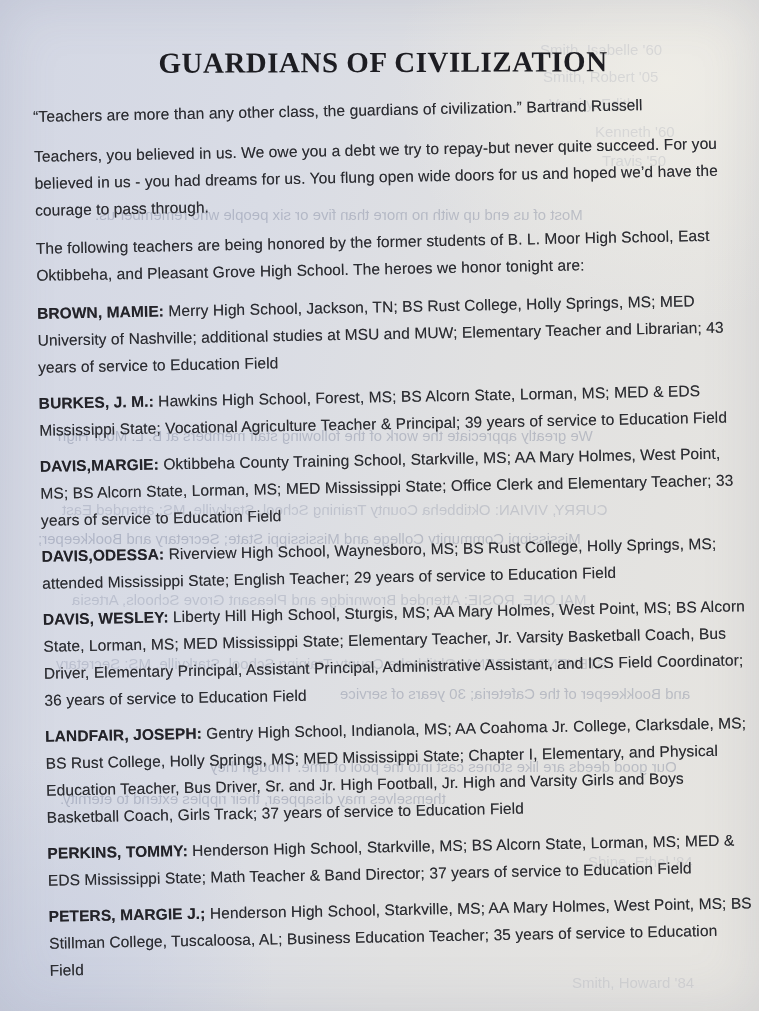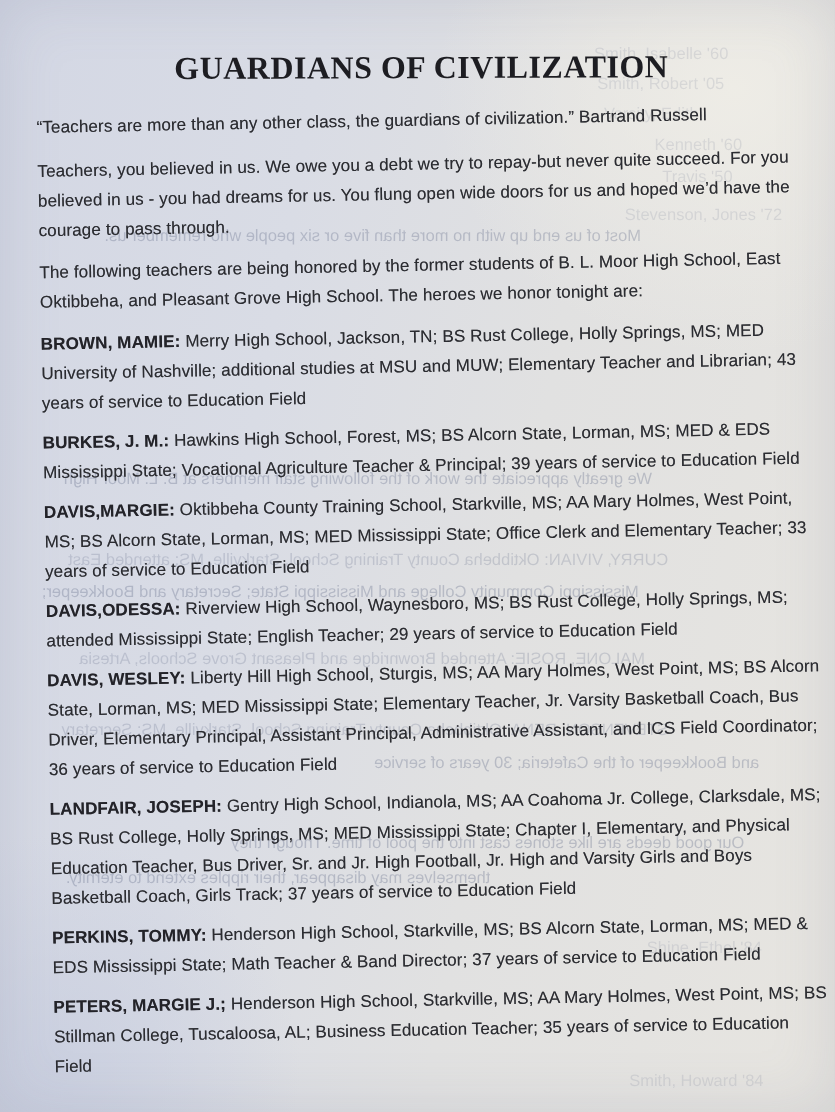--- a/index.html
+++ b/index.html
@@ -54,21 +54,20 @@
 </head>
 <body>
 
 <div class="page">
 
   <div class="ghost g-faint" style="left:540px;top:38px;">Smith, Isabelle '60</div>
   <div class="ghost g-faint" style="left:543px;top:65px;text-align:right;">Smith, Robert '05</div>
   <div class="ghost g-faint" style="left:549px;top:92px;">Varsity, Edith</div>
   <div class="ghost g-faint" style="left:595px;top:120px;">Kenneth '60</div>
   <div class="ghost g-faint" style="left:602px;top:149px;">Travis '50</div>
-  <div class="ghost g-faint" style="left:568px;top:184px;">Stevenson, Jones '72</div>
 
   <div class="ghost g-strong mirror" style="left:95px;top:203px;">Most of us end up with no more than five or six people who remember us.</div>
   <div class="ghost g-strong mirror" style="left:58px;top:424px;">We greatly appreciate the work of the following staff members at B. L. Moor High</div>
   <div class="ghost g-mid mirror" style="left:62px;top:498px;">CURRY, VIVIAN: Oktibbeha County Training School, Starkville, MS; attended East</div>
   <div class="ghost g-strong mirror" style="left:38px;top:527px;">Mississippi Community College and Mississippi State; Secretary and Bookkeeper;</div>
   <div class="ghost g-mid mirror" style="left:72px;top:588px;">MALONE, ROSIE: Attended Brownridge and Pleasant Grove Schools, Artesia</div>
   <div class="ghost g-mid mirror" style="left:56px;top:652px;">STEVENSON, RENA: Oktibbeha County Training School, Starkville, MS; Secretary</div>
   <div class="ghost g-strong mirror" style="left:340px;top:682px;">and Bookkeeper of the Cafeteria; 30 years of service</div>
   <div class="ghost g-strong mirror" style="left:210px;top:755px;">Our good deeds are like stones cast into the pool of time.  Though they</div>
   <div class="ghost g-strong mirror" style="left:60px;top:787px;">themselves may disappear, their ripples extend to eternity.</div>

